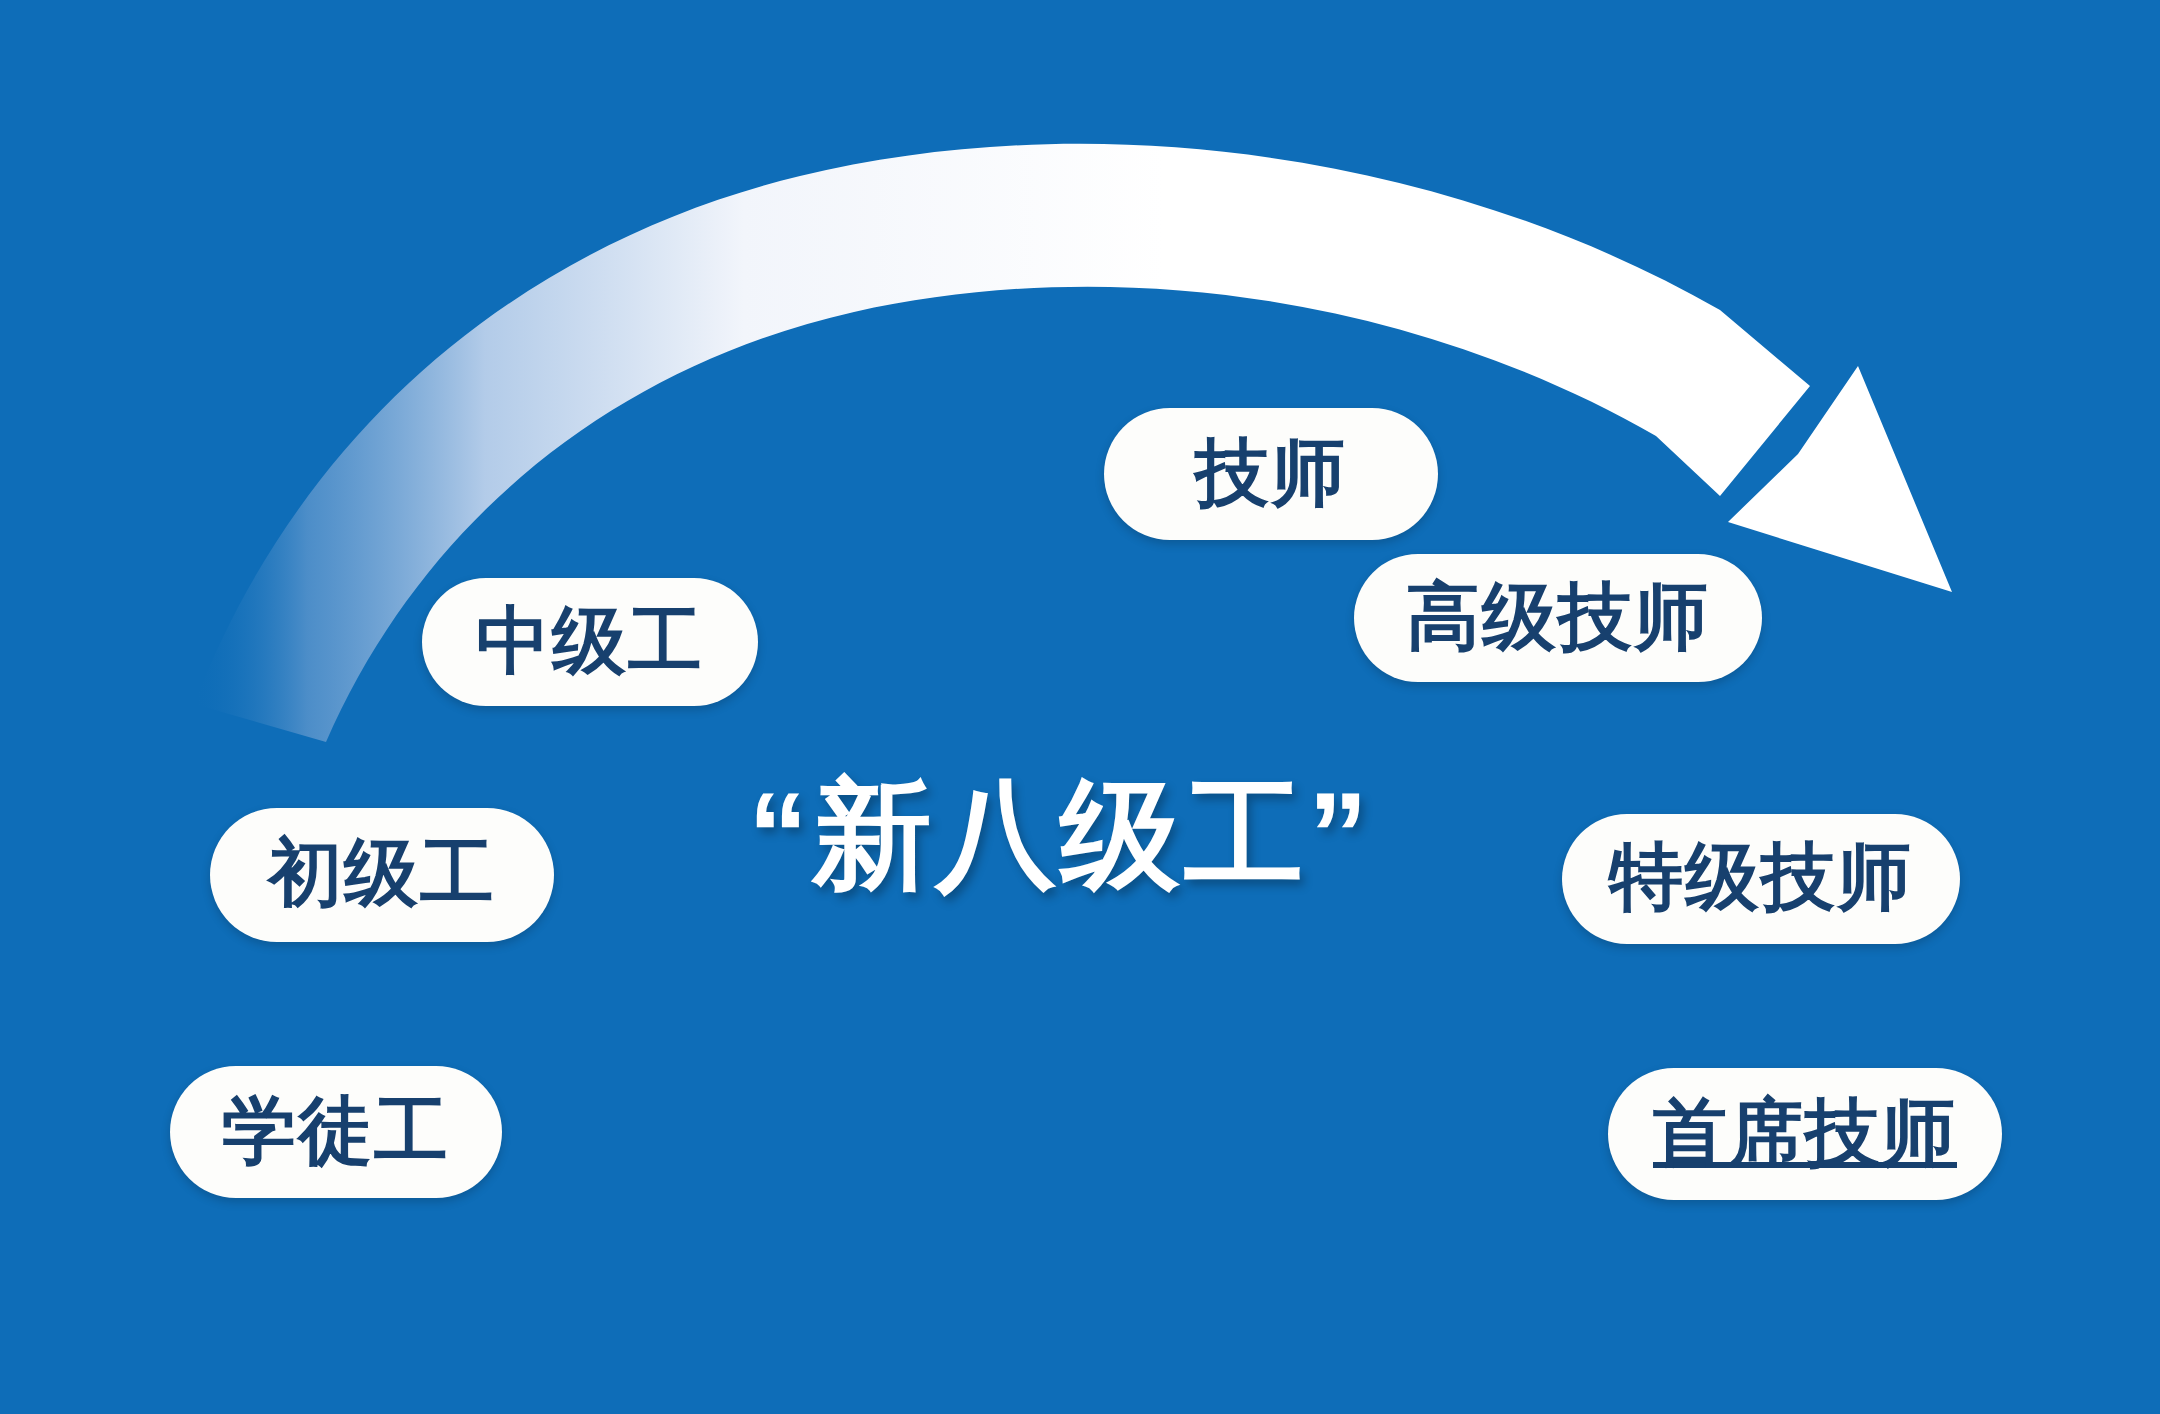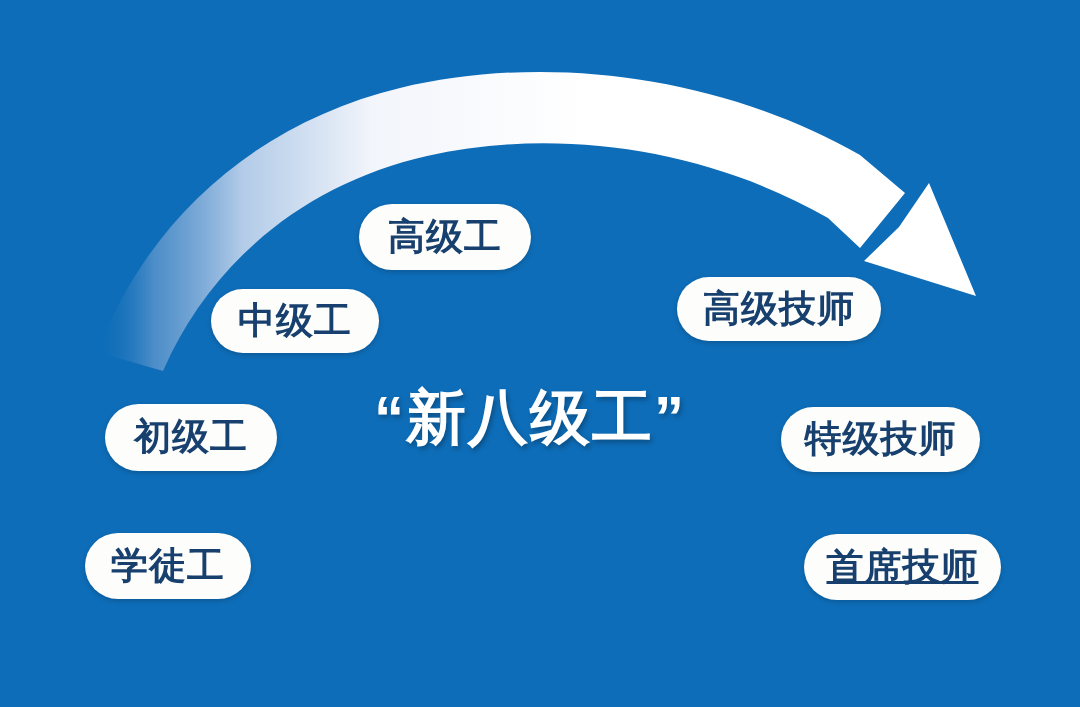--- a/index.html
+++ b/index.html
@@ -111,24 +111,24 @@
   </div>
 
   <div class="pill p-chuji">
     <span class="pill-label">初级工</span>
   </div>
 
   <div class="pill p-zhongji">
     <span class="pill-label">中级工</span>
   </div>
 
-  <div class="pill p-gaoji">
-    <span class="pill-label">高级工</span>
+
+  <div class="pill p-jishi">
+    <span class="pill-label">技师</span>
   </div>
-
 
   <div class="pill p-gjjs">
     <span class="pill-label">高级技师</span>
   </div>
 
   <div class="pill p-tjjs">
     <span class="pill-label">特级技师</span>
   </div>
 
   <div class="pill p-sxjs">

